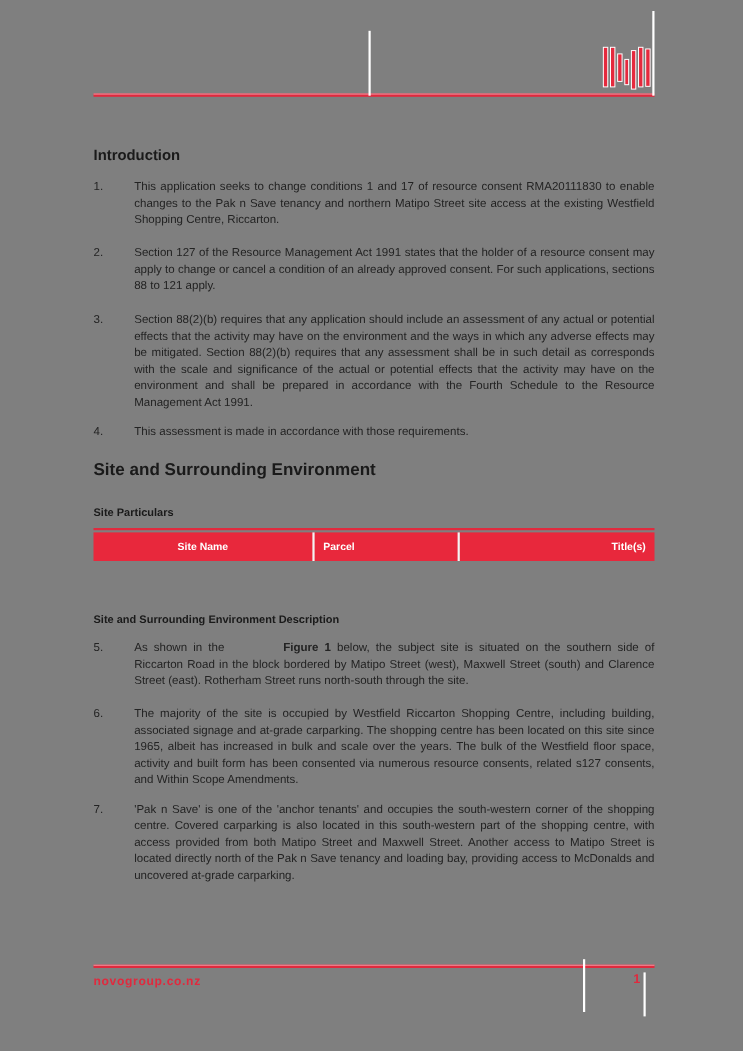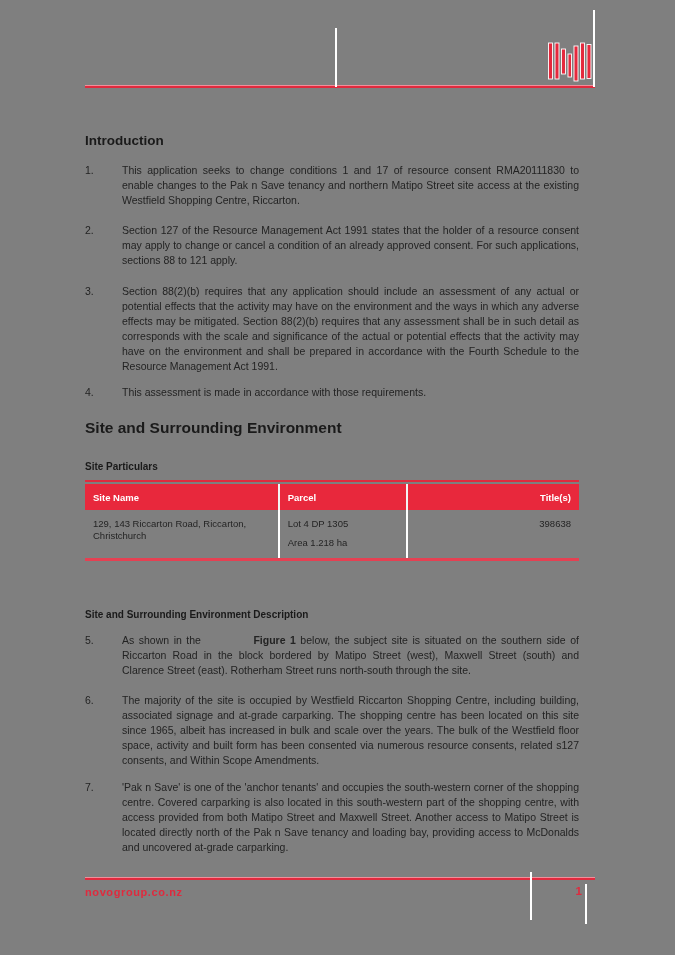--- a/index.html
+++ b/index.html
@@ -25,21 +25,21 @@
   }
   .rule.header-rule{top:85px;}
   .rule.footer-rule{top:877px;}
   .vtick{position:absolute;width:2px;background:#ffffff;}
   .tick-header{left:335px;top:28px;height:59px;}
   .tick-logo{left:593px;top:10px;height:77px;}
   .tick-footer-mid{left:530px;top:872px;height:48px;}
   .tick-footer-right{left:585px;top:884px;height:40px;}
 
   
-  .content{position:absolute;left:85px;right:96px;top:0;color:#232323;}
+  .content{position:absolute;left:85px;right:80px;top:0;color:#232323;}
   h1,h2,h3{margin:0;color:#1a1a1a;font-weight:bold;}
   .h-intro{font-size:13.5px;line-height:16px;margin-top:133px;}
   .h-site-env{font-size:15.5px;line-height:19px;margin-top:18px;}
   .h-sub{font-size:10px;line-height:15px;}
   .h-particulars{margin-top:22px;}
   .h-desc{margin-top:46px;}
 
   .para{display:flex;font-size:10.5px;line-height:15px;}
   .para .num{width:37px;flex:none;}
   .para .txt{flex:1;text-align:justify;}
@@ -47,21 +47,21 @@
   .m11{margin-top:11px;}.m12{margin-top:12px;}
   .bold{font-weight:bold;margin-left:48px;}
 
   
   .site-table{margin-top:6px;}
   .table-topline{height:2px;background:#e02a3e;margin-bottom:2px;}
   .t-header{display:flex;background:#e8283c;color:#ffffff;font-weight:bold;font-size:9.5px;}
   .t-header .cell{padding:8px 8px 7px 8px;}
   .t-row{display:flex;font-size:9.5px;color:#242424;border-bottom:3px solid #e54052;}
   .t-row .cell{padding:8px 8px 9px 8px;line-height:12px;}
-  .c1{width:39%;box-sizing:border-box;}
+  .c1{width:39%;box-sizing:border-box;text-align:center;}
   .c2{width:26%;box-sizing:border-box;}
   .c3{width:35%;box-sizing:border-box;text-align:right;}
   .t-header .c2,.t-header .c3{border-left:2px solid #f3f3f3;}
   .t-row .c2,.t-row .c3{border-left:2px solid #ffffff;}
   .parcel-area{margin-top:7px;}
 
   
   .footer-url{
     position:absolute;left:85px;right:80px;top:886px;
     color:#e02a3e;font-weight:bold;
@@ -122,28 +122,20 @@
 
     <h3 class="h-sub h-particulars">Site Particulars</h3>
 
     <div class="site-table">
       <div class="table-topline"></div>
       <div class="t-header">
         <div class="cell c1">Site Name</div>
         <div class="cell c2">Parcel</div>
         <div class="cell c3">Title(s)</div>
       </div>
-      <div class="t-row">
-        <div class="cell c1">129, 143 Riccarton Road, Riccarton, Christchurch</div>
-        <div class="cell c2">
-          <div>Lot 4 DP 1305</div>
-          <div class="parcel-area">Area 1.218 ha</div>
-        </div>
-        <div class="cell c3">398638</div>
-      </div>
     </div>
 
     <h3 class="h-sub h-desc">Site and Surrounding Environment Description</h3>
 
     <div class="para m11">
       <span class="num">5.</span>
       <span class="txt"><span>As shown in the </span><span class="bold">Figure 1</span><span> below, the subject site is situated on the southern side of Riccarton Road in the block bordered by Matipo Street (west), Maxwell Street (south) and Clarence Street (east). Rotherham Street runs north-south through the site.</span></span>
     </div>
 
     <div class="para m15">

